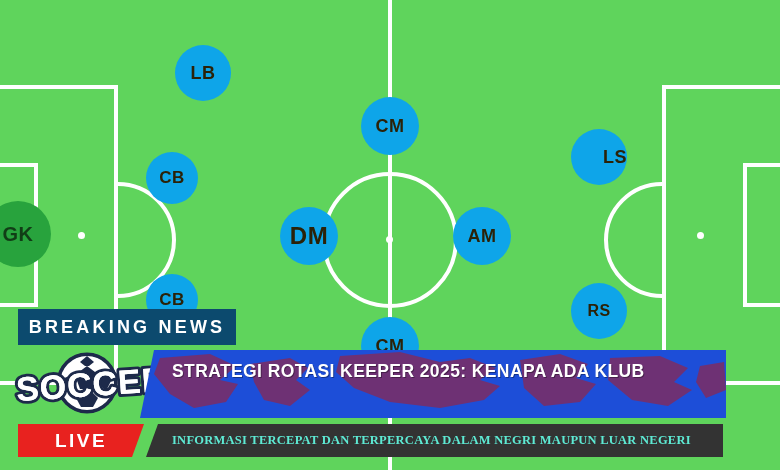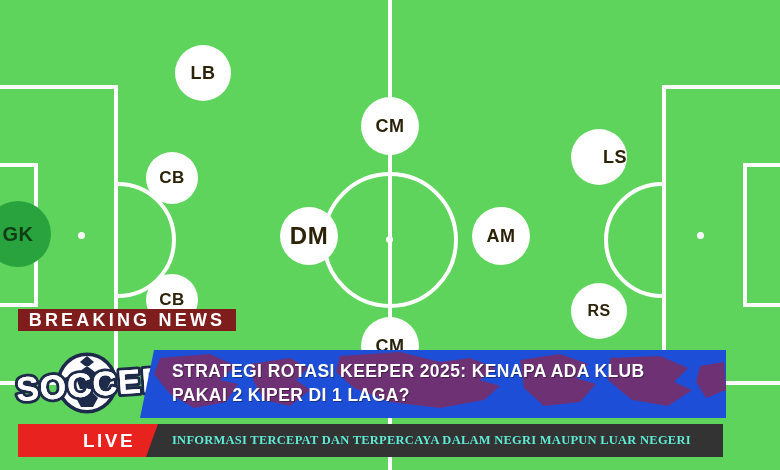--- a/index.html
+++ b/index.html
@@ -33,28 +33,28 @@
   .pen-right{left:662px;top:85px;width:158px;height:300px;}
   .six-right{left:743px;top:163px;width:78px;height:144px;}
   .pen-spot-right{left:697px;top:232px;}
   .arc-right{left:604px;top:182px;width:116px;height:116px;clip-path:inset(0 50% 0 0);}
 
   
   .marker{
     position:absolute;border-radius:50%;
     display:flex;align-items:center;justify-content:center;
     font-weight:bold;color:#2b2208;letter-spacing:.5px;
-    background:#ffffff;
+    background:#0ea5e9;
   }
   .marker.gk{background:#28a33d;color:#113d16;}
 
   
   .breaking{
-    position:absolute;left:18px;top:309px;width:218px;height:22px;
-    background:#7f1d1d;display:flex;align-items:center;justify-content:center;
+    position:absolute;left:18px;top:309px;width:218px;height:36px;
+    background:#0c4a6e;display:flex;align-items:center;justify-content:center;
   }
   .breaking span{
     color:#ffffff;font-weight:bold;font-size:18px;letter-spacing:3.2px;
     font-family:"Liberation Sans", sans-serif;
   }
 
   
   .logo{position:absolute;left:14px;top:352px;width:160px;height:62px;}
   .logo svg{display:block;}
 
@@ -74,21 +74,21 @@
     letter-spacing:.4px;
     text-shadow:1px 1px 0 rgba(0,0,0,.35);
   }
   .headline .txt div{white-space:nowrap;}
 
   
   .live{
     position:absolute;left:18px;top:424px;width:126px;height:33px;
     background:#e8221f;
     clip-path:polygon(0 0, 100% 0, calc(100% - 12px) 100%, 0 100%);
-    display:flex;align-items:center;justify-content:center;padding-left:28px;
+    display:flex;align-items:center;justify-content:center;
   }
   .live span{color:#ffffff;font-weight:bold;font-size:19px;letter-spacing:2.5px;}
   .ticker{
     position:absolute;left:146px;top:424px;width:577px;height:33px;
     background:#333333;
     clip-path:polygon(12px 0, 100% 0, 100% 100%, 0 100%);
     display:flex;align-items:center;
     overflow:hidden;
   }
   .ticker span{
@@ -131,21 +131,21 @@
         </div>
         <div class="marker" style="left: 361px; top: 97px; width: 58px; height: 58px; font-size: 18px;">
           <span>CM</span>
         </div>
         <div class="marker" style="left: 361px; top: 317px; width: 58px; height: 58px; font-size: 18px;">
           <span>CM</span>
         </div>
         <div class="marker" style="left: 280px; top: 207px; width: 58px; height: 58px; font-size: 24px;">
           <span>DM</span>
         </div>
-        <div class="marker" style="left: 472px; top: 207px; width: 58px; height: 58px; font-size: 18px;">
+        <div class="marker" style="left: 453px; top: 207px; width: 58px; height: 58px; font-size: 18px;">
           <span>AM</span>
         </div>
         <div class="marker" style="left: 571px; top: 129px; width: 56px; height: 56px; font-size: 18px; justify-content: flex-end;">
           <span>LS</span>
         </div>
         <div class="marker" style="left: 571px; top: 283px; width: 56px; height: 56px; font-size: 16px;">
           <span>RS</span>
         </div>
       </div>
   </div>
@@ -179,21 +179,20 @@
         <path d="M20 8 L70 4 L96 16 L80 30 L98 34 L86 52 L54 58 L30 44 L14 24 Z"></path>
         <path d="M110 14 L150 8 L168 18 L156 30 L170 40 L150 56 L124 50 L114 32 Z"></path>
         <path d="M200 6 L260 2 L300 12 L330 8 L356 18 L340 30 L360 36 L344 50 L300 58 L250 52 L214 38 L196 22 Z"></path>
         <path d="M380 10 L420 4 L448 14 L436 28 L456 34 L440 52 L404 56 L384 38 Z"></path>
         <path d="M470 8 L520 6 L548 18 L534 32 L552 40 L528 56 L492 50 L468 30 Z"></path>
         <path d="M560 16 L584 12 L586 40 L566 48 L556 32 Z"></path>
       </g>
     </svg>
     <div class="txt">
       <div>STRATEGI ROTASI KEEPER 2025: KENAPA ADA KLUB</div>
-      <div>PAKAI 2 KIPER DI 1 LAGA?</div>
     </div>
   </div>
 
   <div class="live">
     <span>LIVE</span>
   </div>
   <div class="ticker">
     <span>INFORMASI TERCEPAT DAN TERPERCAYA DALAM NEGRI MAUPUN LUAR NEGERI</span>
   </div>
 

